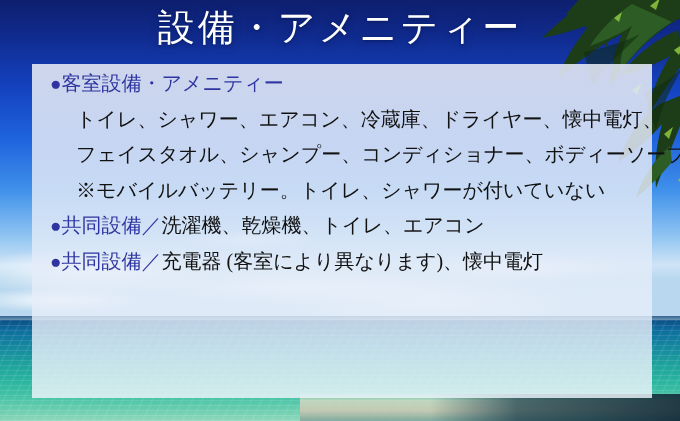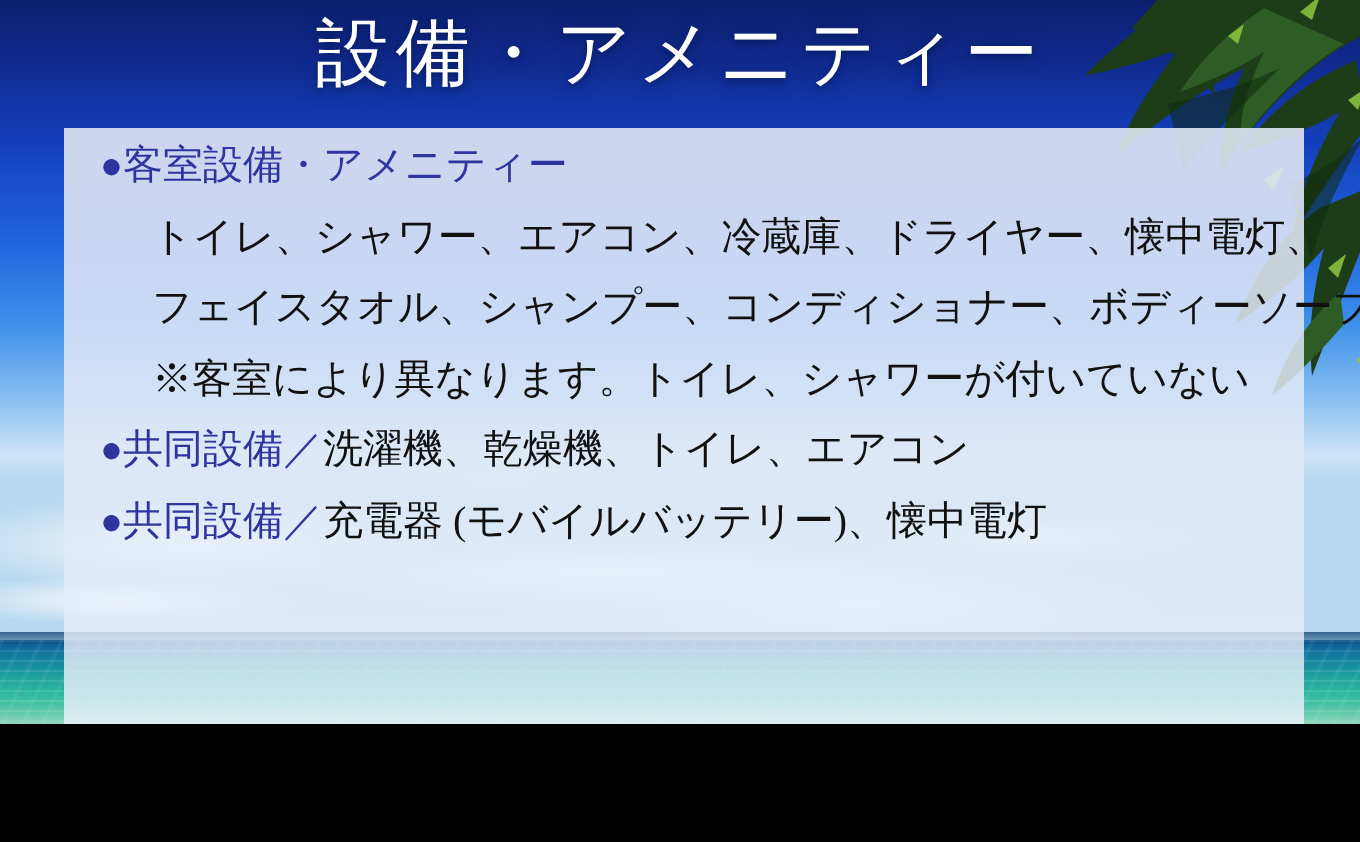--- a/index.html
+++ b/index.html
@@ -3,21 +3,21 @@
 <meta charset="utf-8">
 <style>
   html, body {
     margin: 0;
     padding: 0;
     background: #000;
   }
   #stage {
     position: relative;
     width: 680px;
-    height: 362px;
+    height: 421px;
     overflow: hidden;
     font-family: "Liberation Serif", "DejaVu Serif", serif;
     user-select: none;
   }
 
   
   .bg-layer { position: absolute; inset: 0; }
 
   .bg-sky {
     background: linear-gradient(to bottom,
@@ -181,26 +181,26 @@
   </div>
 
   <div class="panel">
 
     <div>
       <div class="line head">
         <span class="bullet">●</span><span>客室設備・アメニティー</span>
       </div>
       <div class="line ind1">トイレ、シャワー、エアコン、冷蔵庫、ドライヤー、懐中電灯、</div>
       <div class="line ind1">フェイスタオル、シャンプー、コンディショナー、ボディーソープ、</div>
-      <div class="line ind1">※客室により異なります。トイレ、シャワーが付いていない</div>
+      <div class="line ind1">※モバイルバッテリー。トイレ、シャワーが付いていない</div>
     </div>
 
     <div class="line">
       <span class="bullet">●</span><span class="lbl">共同設備</span><span class="lbl">／</span><span class="val">洗濯機、乾燥機、トイレ、エアコン</span>
     </div>
 
     <div class="line">
-      <span class="bullet">●</span><span class="lbl">共同設備</span><span class="lbl">／</span><span class="val">充電器 (モバイルバッテリー)、懐中電灯</span>
+      <span class="bullet">●</span><span class="lbl">共同設備</span><span class="lbl">／</span><span class="val">充電器 (客室により異なります)、懐中電灯</span>
     </div>
 
 
   </div>
 </div>
 
 </body></html>

